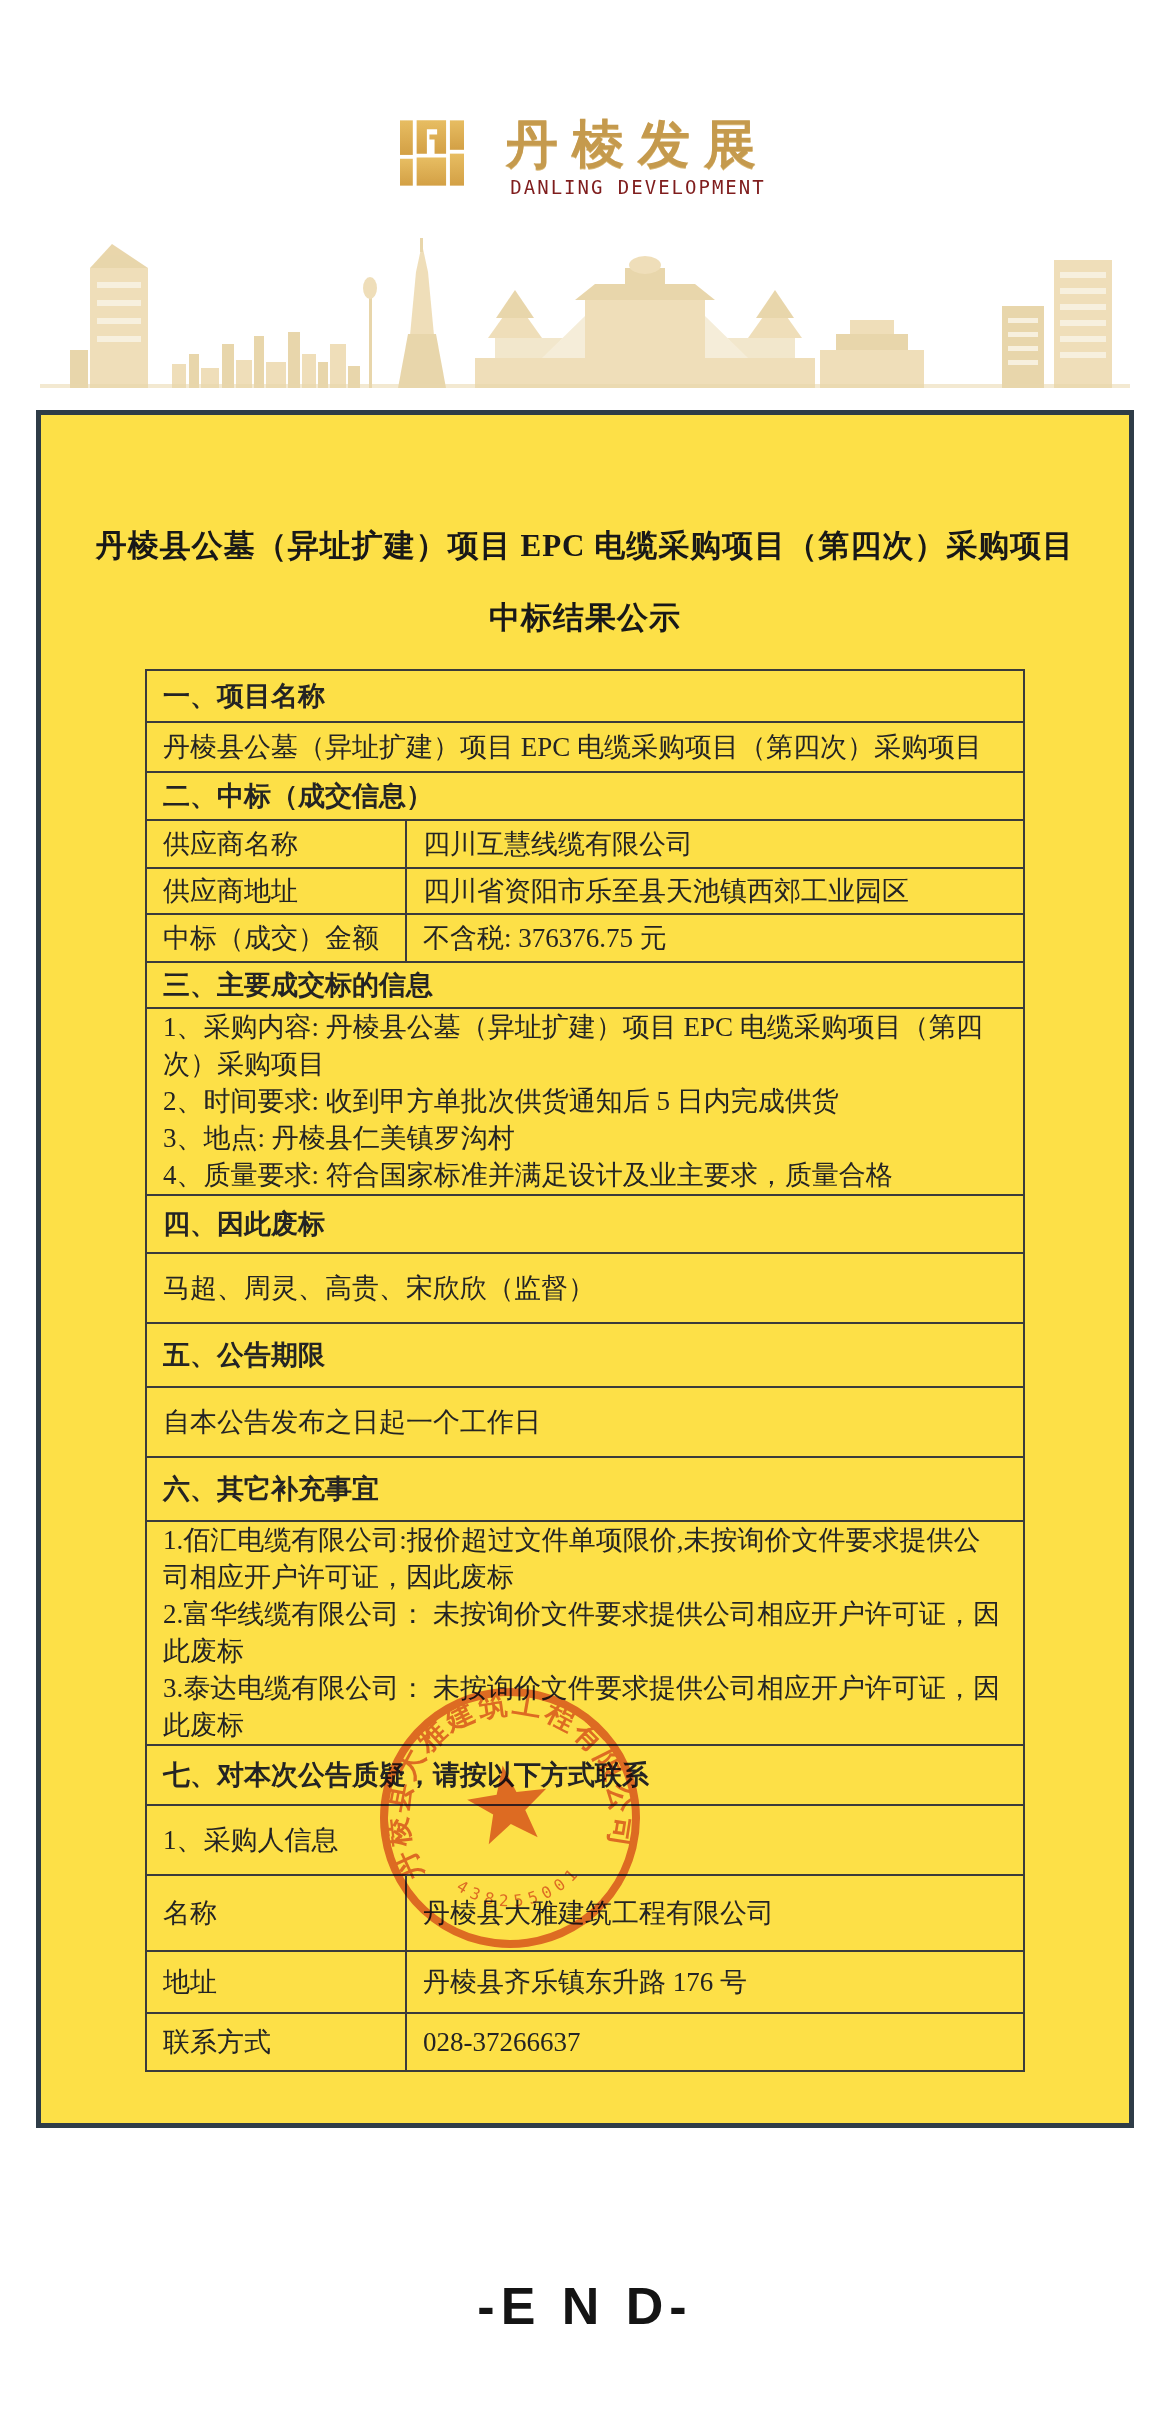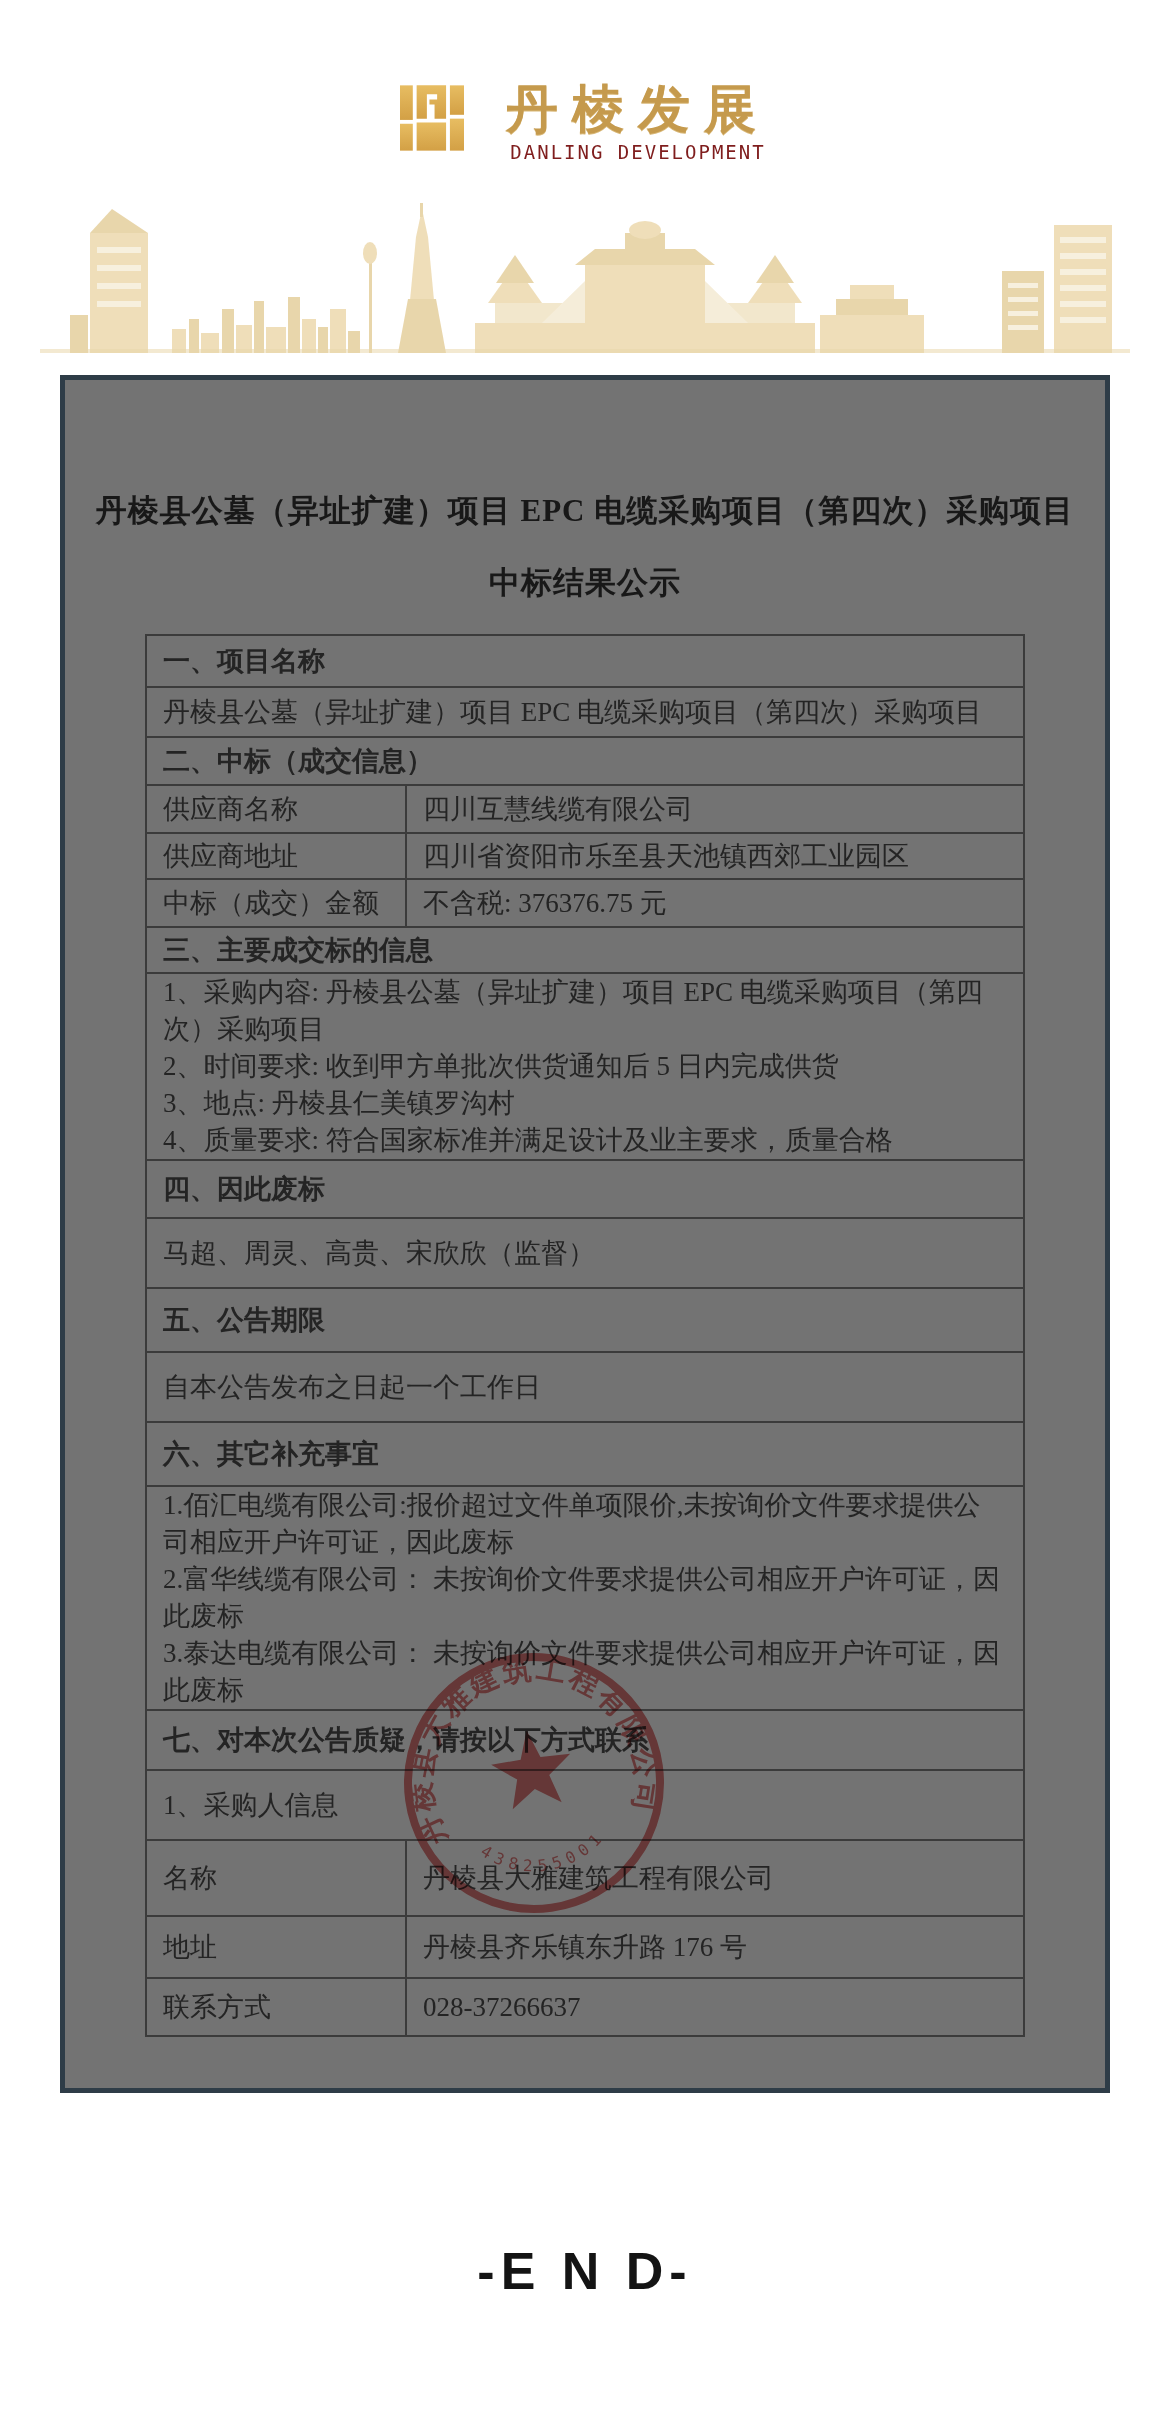--- a/index.html
+++ b/index.html
@@ -2,37 +2,37 @@
 <html><head>
 <meta charset="utf-8">
 <style>
   html,body{margin:0;padding:0;}
   body{
     width:1170px;height:2417px;overflow:hidden;background:#ffffff;
     font-family:"Liberation Serif","DejaVu Serif",serif;color:#1f1f1f;
     position:relative;
   }
   
-  .brand-header{padding-top:81px;}
+  .brand-header{padding-top:116px;}
   .logo-row{display:flex;justify-content:center;align-items:flex-start;}
   .logo-mark{width:64px;height:66px;margin-right:42px;margin-top:4px;flex:0 0 auto;}
   .logo-text{text-align:center;}
   .logo-cn{
     font-size:52px;line-height:58px;font-weight:bold;letter-spacing:14px;
     color:#c59a4d;text-shadow:0 1px 0 #d9b97a;white-space:nowrap;
   }
   .logo-en{
     font-family:"DejaVu Sans Mono","Liberation Mono",monospace;
     font-size:19px;line-height:26px;letter-spacing:2px;color:#7f1d1d;white-space:nowrap;
   }
   .skyline{display:block;margin-top:38px;width:1170px;height:150px;}
   
   .doc-card{
-    position:relative;margin:22px 60px 0;height:1708px;
-    border:5px solid #2e3c47;background:#737373;
+    position:relative;margin:22px 36px 0;height:1708px;
+    border:5px solid #2e3c47;background:#fde047;
   }
   .title-wrap{padding-top:108px;text-align:center;}
   .doc-title-1,.doc-title-2{
     font-size:31px;line-height:46px;font-weight:bold;color:#181818;letter-spacing:1px;margin:0;
   }
   .doc-title-2{margin-top:26px;}
   
   table.doc{width:880px;margin:28px auto 0;border-collapse:collapse;font-size:27px;color:#242424;}
   table.doc td{border:2px solid #3b3b3b;padding:0 16px;vertical-align:middle;}
   td.sec{font-weight:bold;}

